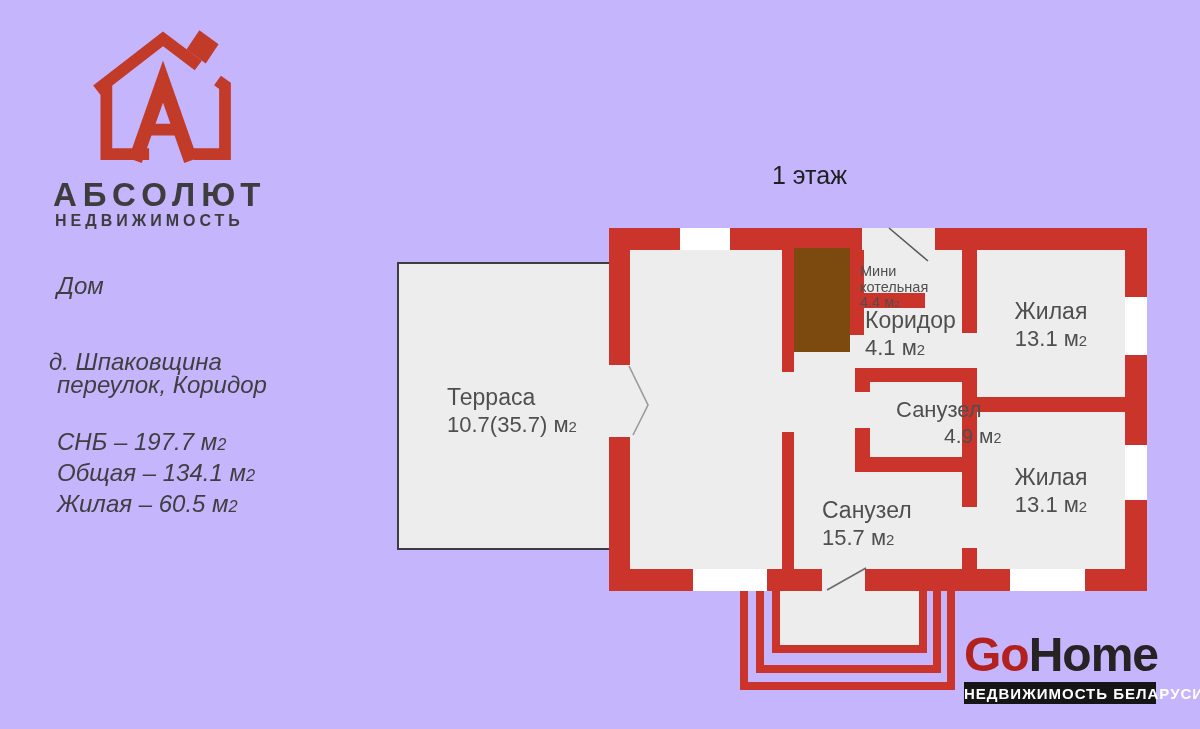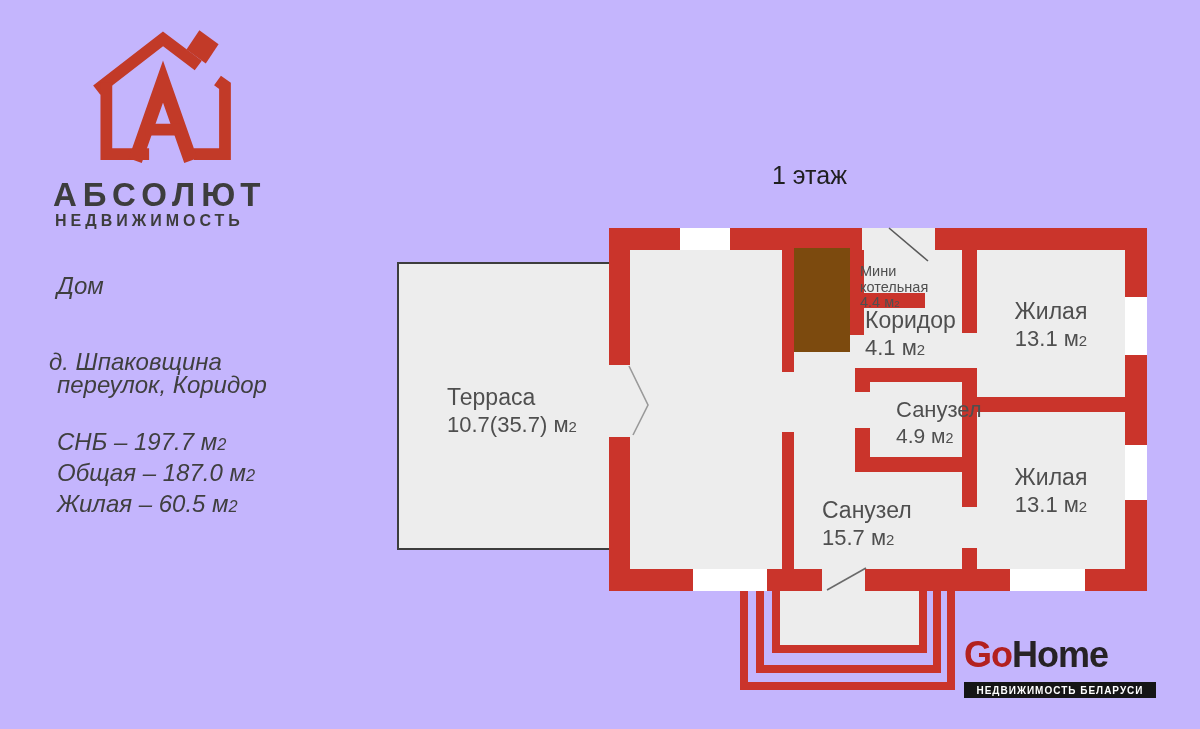--- a/index.html
+++ b/index.html
@@ -21,24 +21,24 @@
   .terrace{position:absolute;left:397px;top:262px;width:213px;height:284px;background:#ededed;
            border:2px solid #3d3d3d;}
   .boiler{position:absolute;left:794px;top:248px;width:56px;height:104px;background:#7c4a0e;}
   .porch{position:absolute;box-sizing:border-box;border:8px solid #ca342b;border-top:none;}
   .room-label{position:absolute;color:#4f4f4f;font-size:23px;line-height:28px;}
   .room-label .area{font-size:22px;}
   .room-label-small{position:absolute;color:#4f4f4f;font-size:14.5px;line-height:15.5px;
                     text-align:left;margin-top:17px;}
   
   .gohome{position:absolute;left:964px;top:628px;width:192px;}
-  .gohome-text{font-size:36px;font-weight:700;letter-spacing:-1px;line-height:54px;white-space:nowrap;}
+  .gohome-text{font-size:48px;font-weight:700;letter-spacing:-1px;line-height:54px;white-space:nowrap;}
   .gohome-go{color:#b3211f;}
   .gohome-home{color:#272325;}
-  .gohome-bar{margin-top:0px;background:#151515;color:#ffffff;font-size:10px;font-weight:700;
+  .gohome-bar{margin-top:0px;background:#151515;color:#ffffff;font-size:15px;font-weight:700;
               letter-spacing:1px;text-align:center;padding:3px 0 2px 0;white-space:nowrap;}
   svg.lines{position:absolute;left:0;top:0;pointer-events:none;}
 </style>
 </head>
 <body>
 
 <div class="page">
 
   <div>
 
@@ -59,21 +59,21 @@
 
     <div class="abs listing" style="left:57px;top:272px;">Дом</div>
 
     <div class="abs listing" style="left:49px;top:336px;margin-top:12px;">д. Шпаковщина</div>
     <div class="abs listing" style="left:57px;top:371px;">переулок, Коридор</div>
 
     <div class="abs listing" style="left:57px;top:428px;">
       <span>СНБ – 197.7 м</span><span class="sub">2</span>
     </div>
     <div class="abs listing" style="left:57px;top:459px;">
-      <span>Общая – 187.0 м</span><span class="sub">2</span>
+      <span>Общая – 134.1 м</span><span class="sub">2</span>
     </div>
     <div class="abs listing" style="left:57px;top:490px;">
       <span>Жилая – 60.5 м</span><span class="sub">2</span>
     </div>
   </div>
 
   <div class="floor-title">1 этаж</div>
 
   <div class="terrace"></div>
 
@@ -140,21 +140,21 @@
     <div class="area"><span>4.1 м</span><span class="sub">2</span></div>
   </div>
 
   <div class="room-label" style="left:977px;top:297px;width:148px;text-align:center;">
     <div>Жилая</div>
     <div class="area"><span>13.1 м</span><span class="sub">2</span></div>
   </div>
 
   <div class="room-label" style="left:896px;top:397px;font-size:22px;line-height:26px;">
     <div>Санузел</div>
-    <div class="area" style="font-size:21px;"><span>4.9 м</span><span class="sub">2</span></div>
+    <div class="area" style="font-size:21px;margin-left:48px;"><span>4.9 м</span><span class="sub">2</span></div>
   </div>
 
   <div class="room-label" style="left:977px;top:463px;width:148px;text-align:center;">
     <div>Жилая</div>
     <div class="area"><span>13.1 м</span><span class="sub">2</span></div>
   </div>
 
   <div class="room-label" style="left:822px;top:496px;">
     <div>Санузел</div>
     <div class="area"><span>15.7 м</span><span class="sub">2</span></div>

